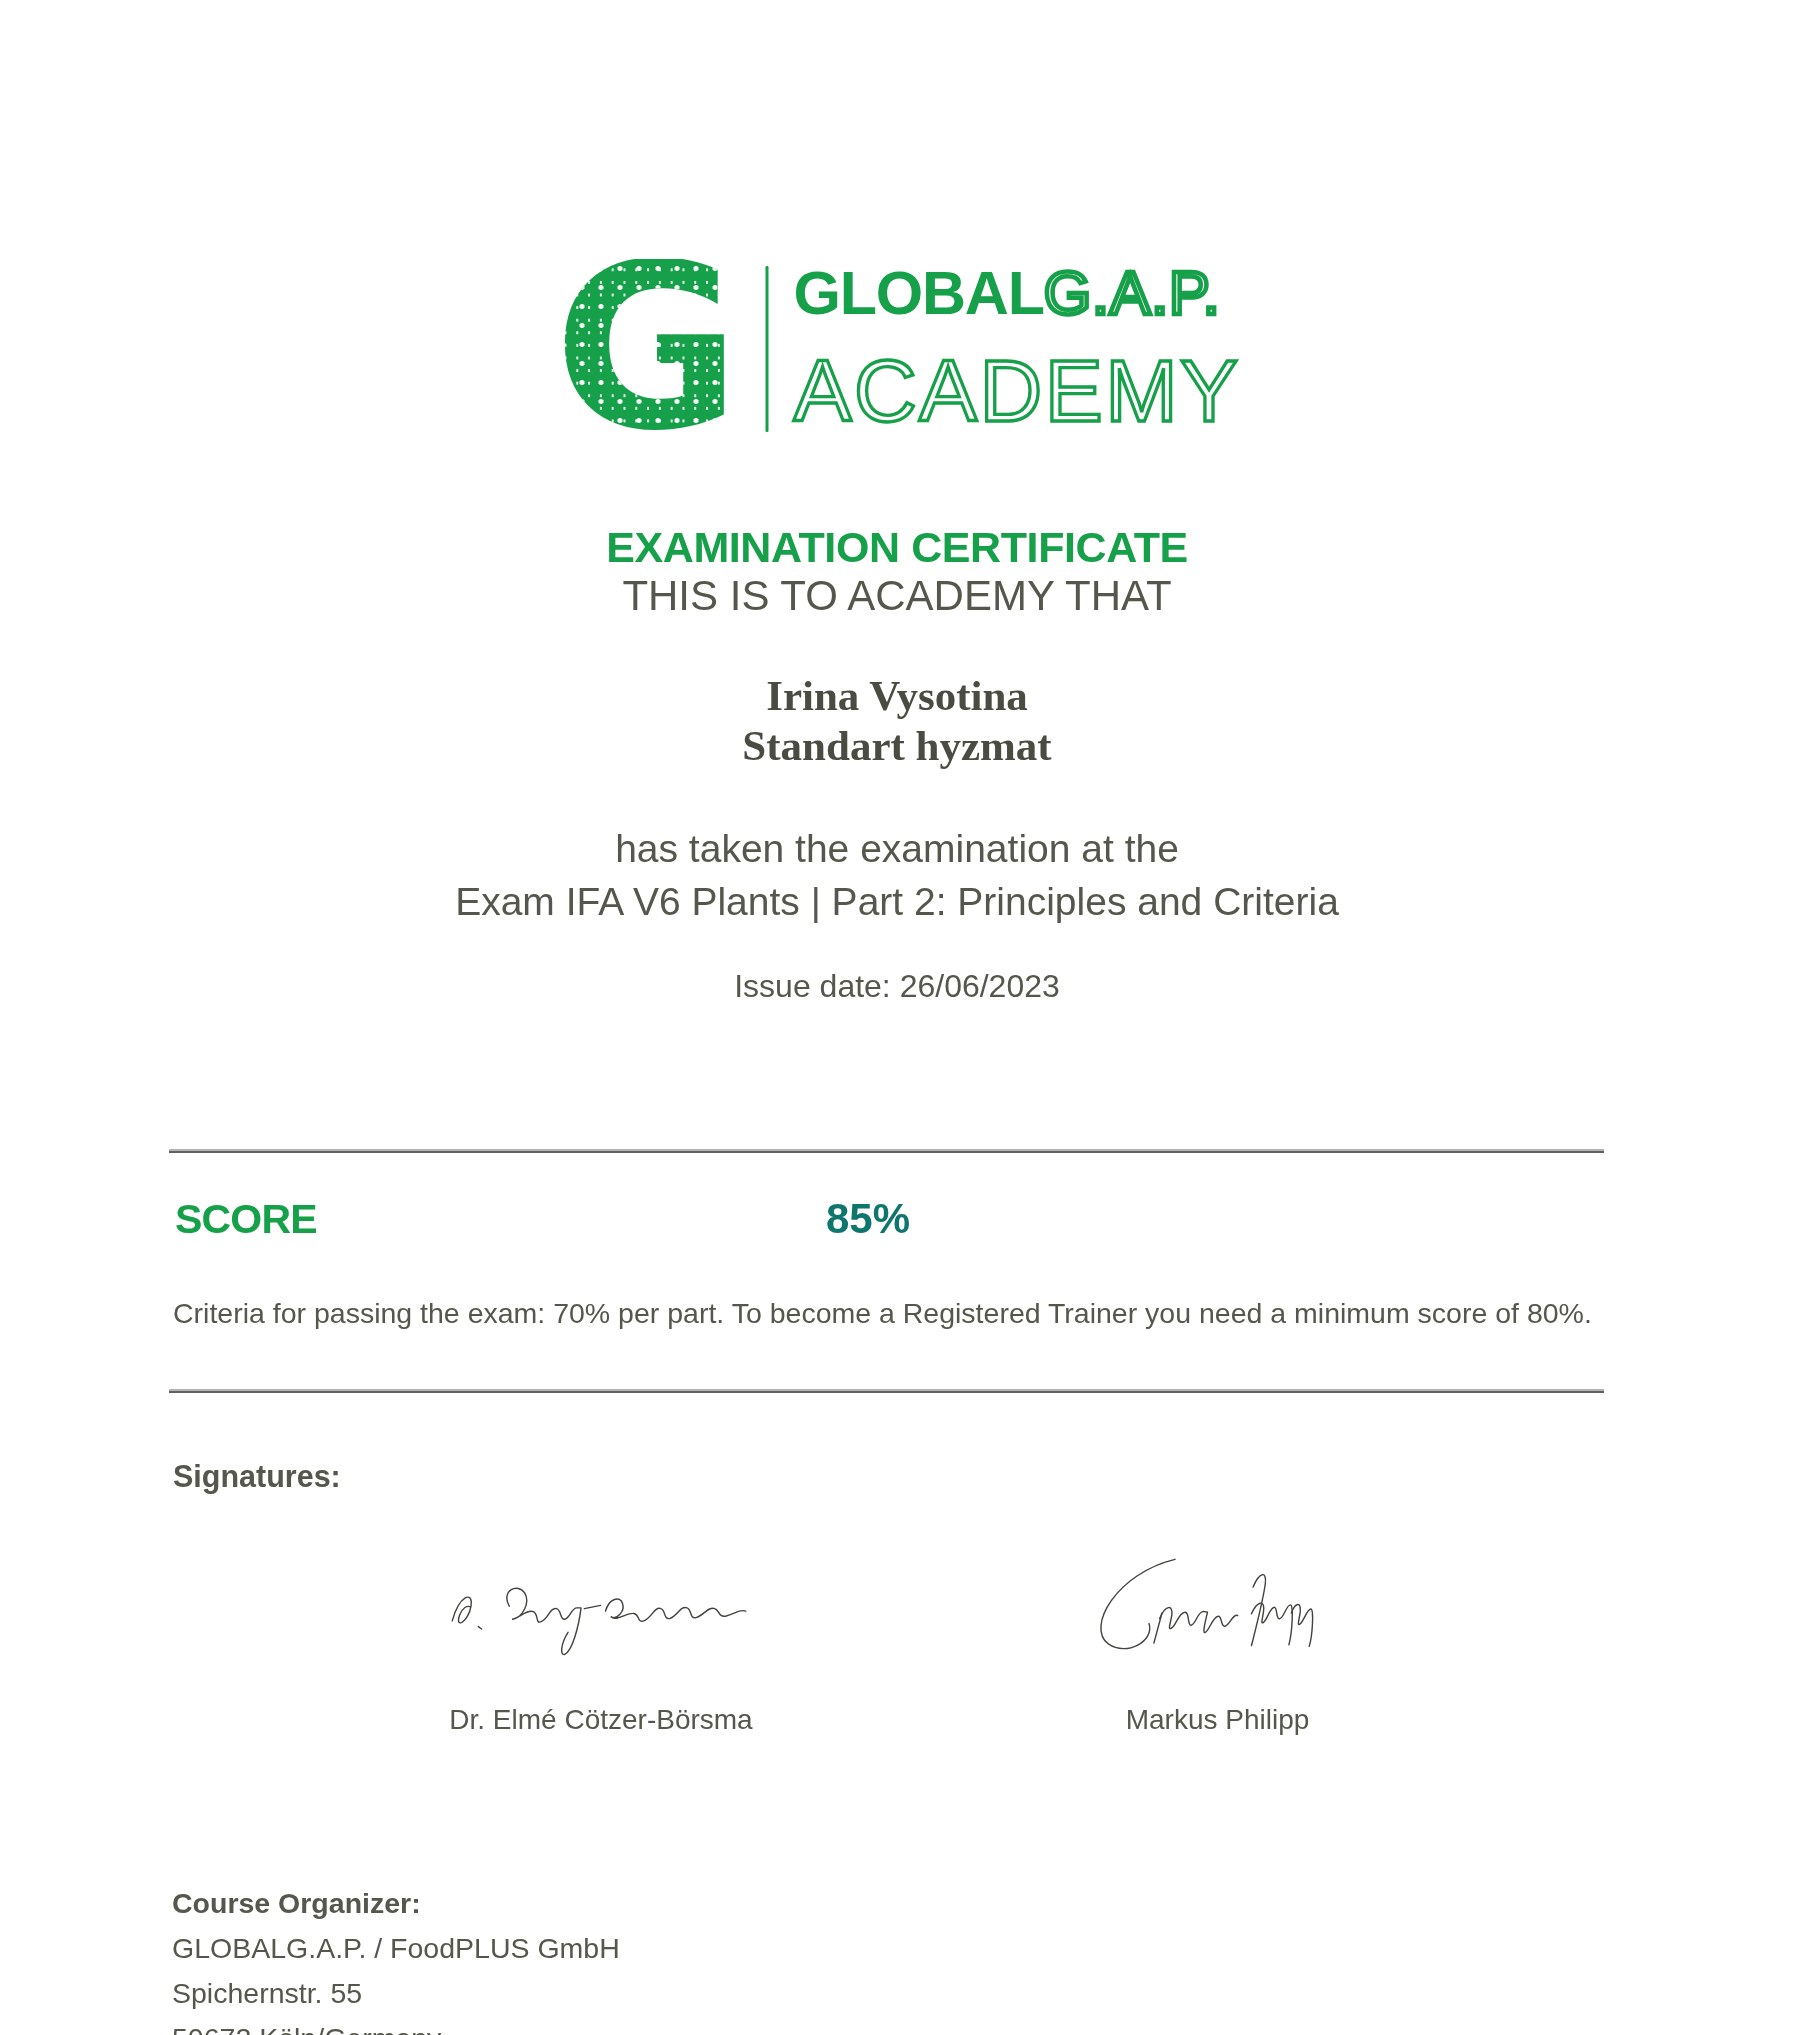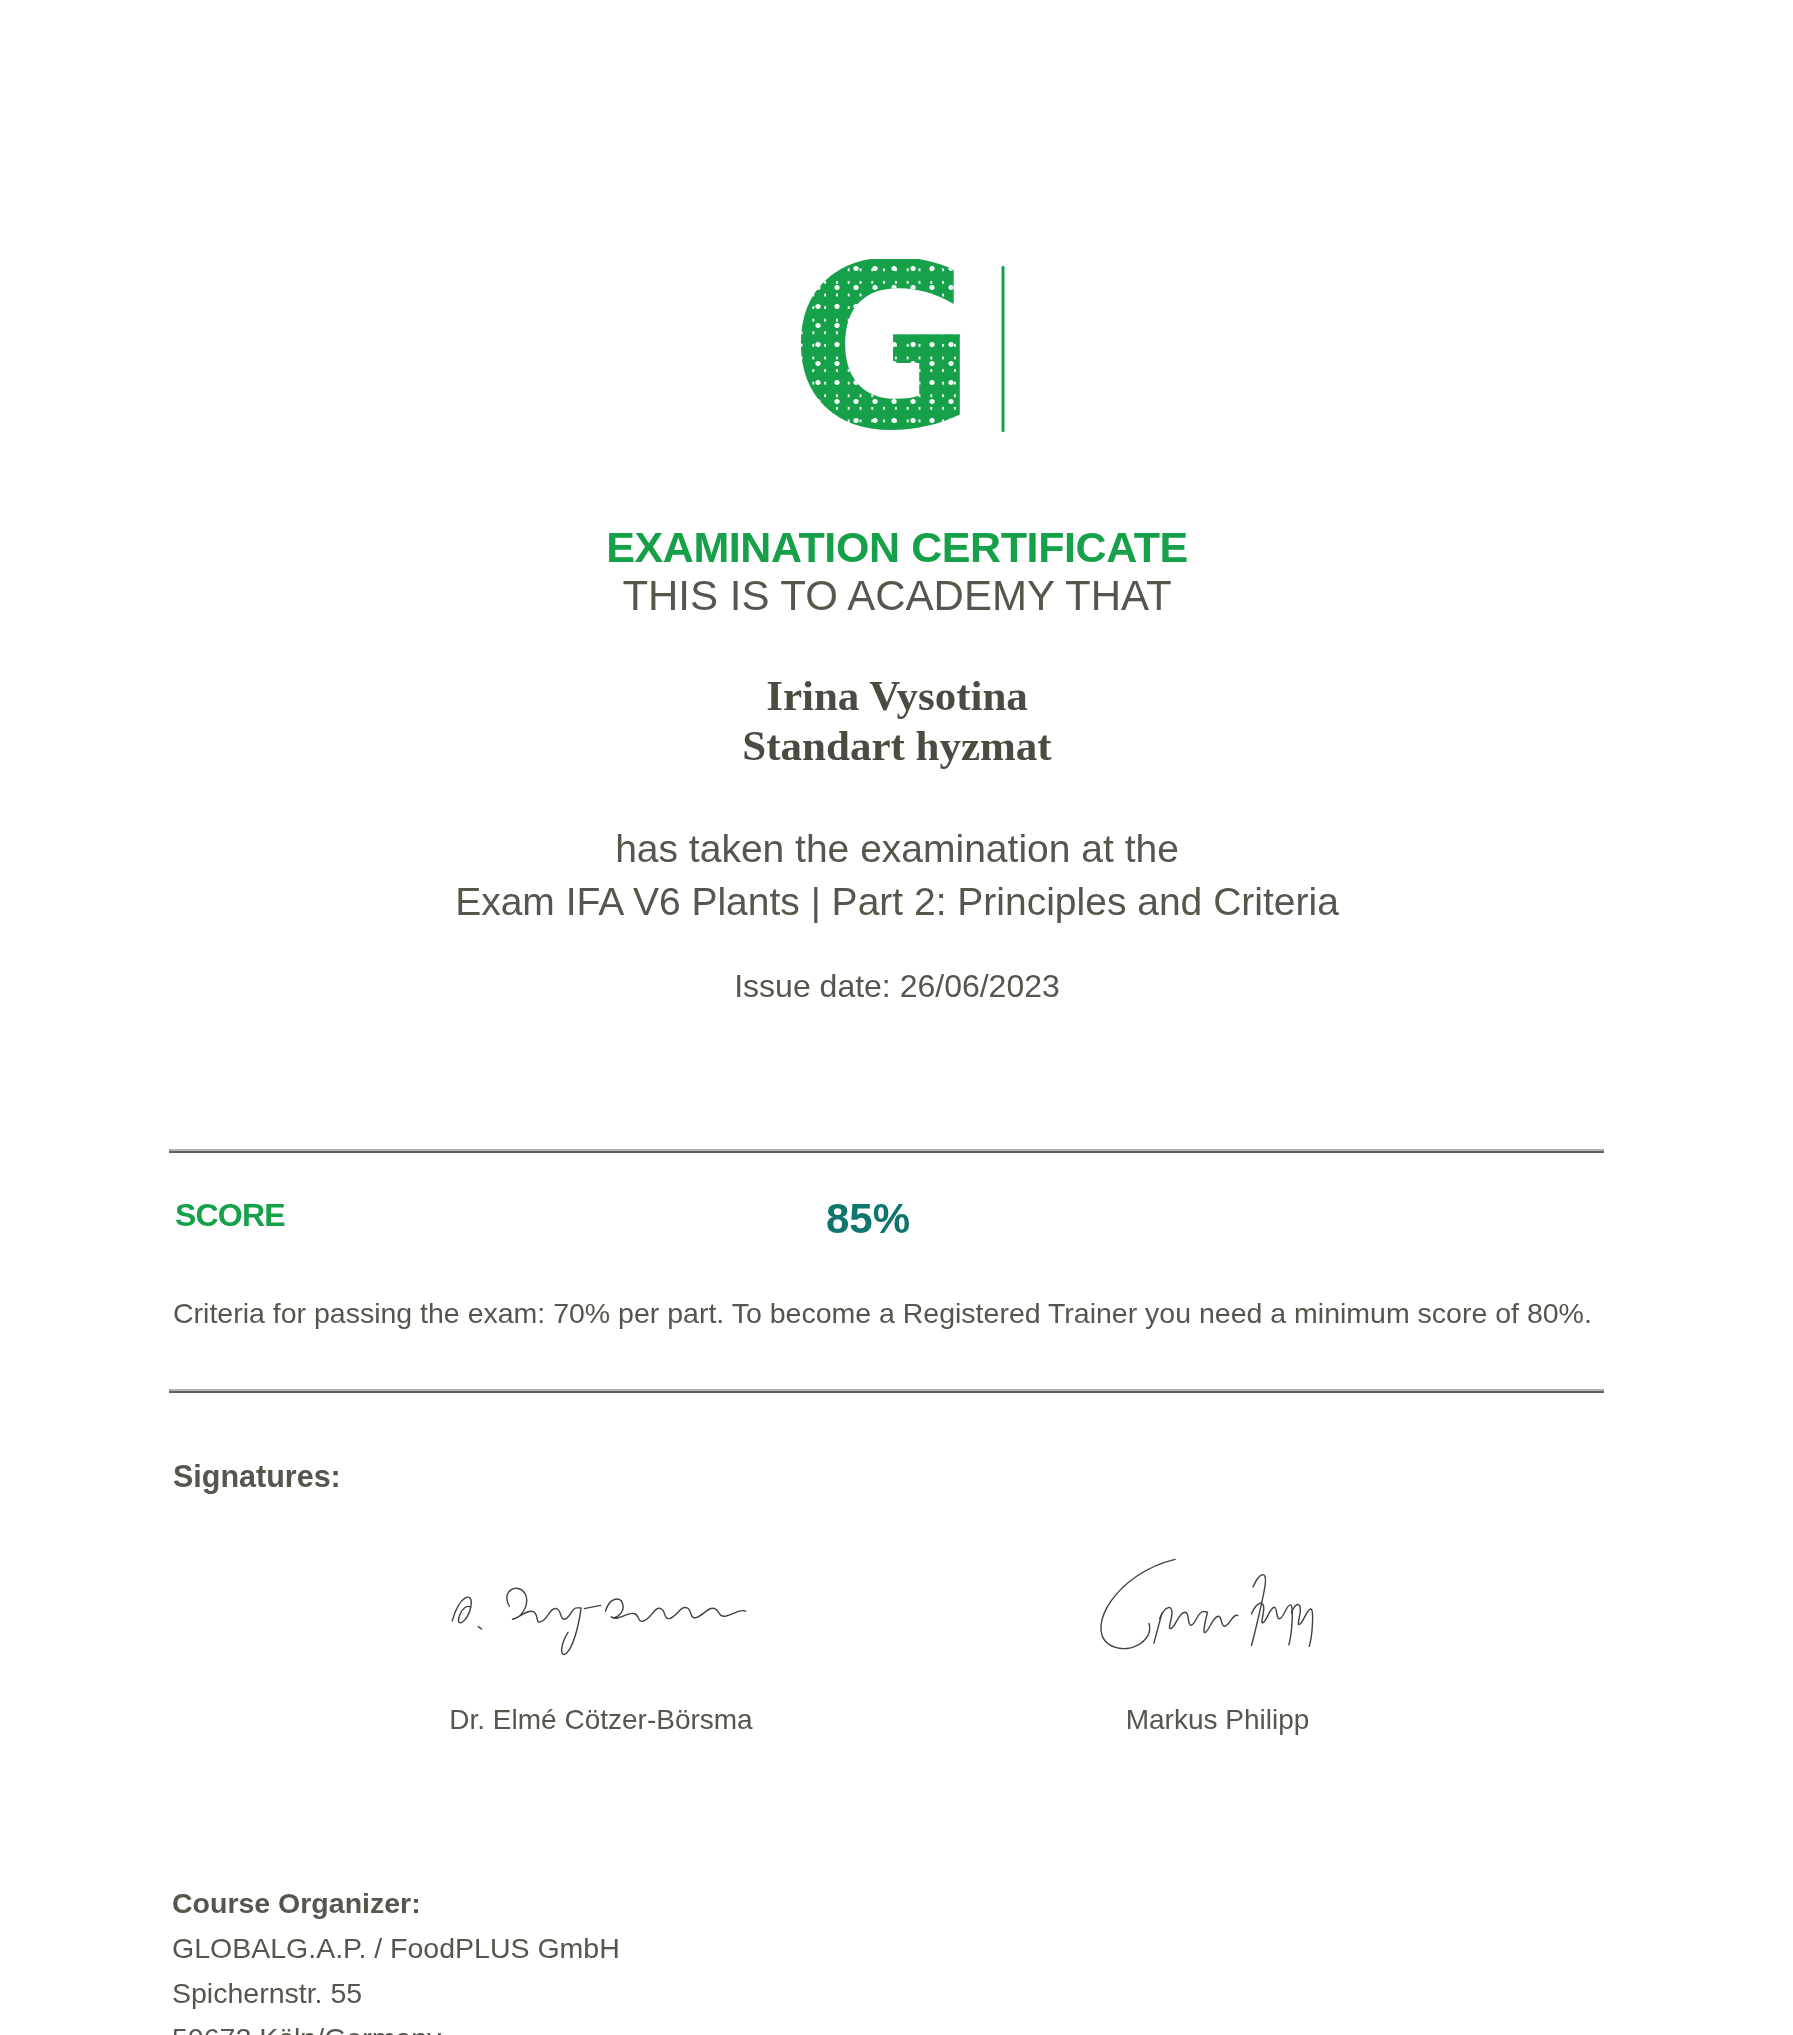--- a/index.html
+++ b/index.html
@@ -101,21 +101,21 @@
     width: 1435px;
     height: 4.1px;
     background: linear-gradient(#B4B4B4 45%, #606060 55%);
   }
   .rule-1 { top: 1149px; }
   .rule-2 { top: 1389px; }
 
   
   .score-label {
     position: absolute; top: 1199px; left: 175px;
-    font-size: 32px; font-weight: bold; line-height: 1;
+    font-size: 41px; font-weight: bold; line-height: 1;
     color: #16A049; letter-spacing: -0.8px;
   }
   .score-value {
     position: absolute; top: 1198px; left: 826px;
     font-size: 42px; font-weight: bold; line-height: 1;
     color: #0f766e;
   }
   .criteria {
     position: absolute; top: 1299px; left: 173px;
     font-size: 28.5px; line-height: 1; white-space: nowrap;
@@ -148,20 +148,24 @@
   .organizer .org-heading { font-weight: bold; }
 </style>
 </head>
 <body>
 
 <div class="page">
 
   <div class="logo">
     <div class="logo-g">G</div>
     <div class="logo-sep"></div>
+    <div class="logo-text">
+      <div class="brand-line"><span class="brand-bold">GLOBAL</span><span class="brand-light">G.A.P.</span></div>
+      <div class="brand-academy">ACADEMY</div>
+    </div>
   </div>
 
   <div class="centerline cert-title">EXAMINATION CERTIFICATE</div>
   <div class="centerline cert-subtitle">THIS IS TO ACADEMY THAT</div>
 
   <div class="centerline recipient">
     <div>Irina Vysotina</div>
     <div>Standart hyzmat</div>
   </div>
 

